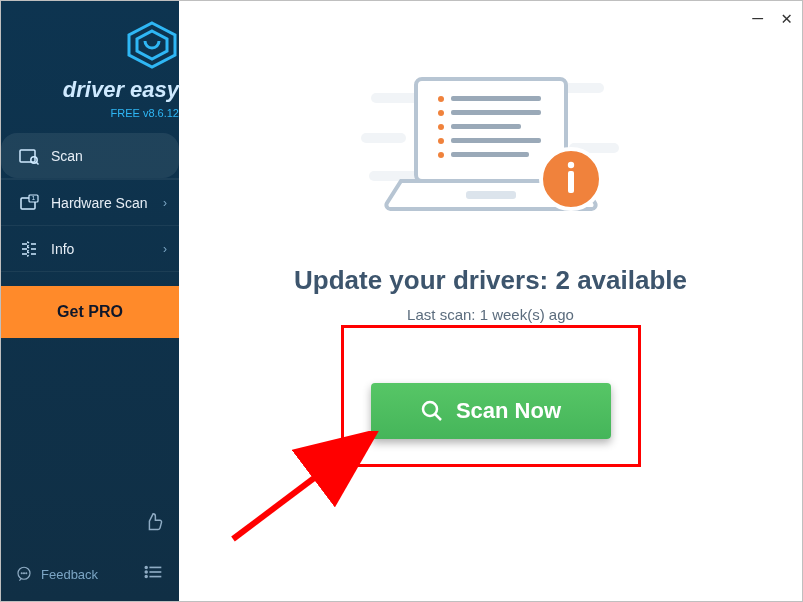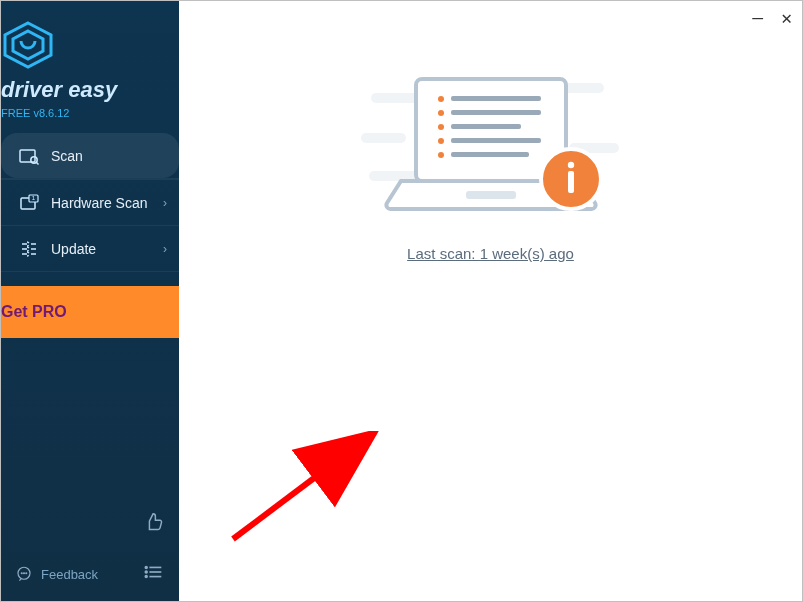--- a/index.html
+++ b/index.html
@@ -1,39 +1,39 @@
 <!DOCTYPE html>
 <html><head>
 <meta charset="utf-8">
 <style>
   html,body{margin:0;padding:0;font-family:"Segoe UI",Arial,sans-serif;}
   #app{width:803px;height:602px;border:1px solid #bfbfbf;box-sizing:border-box;display:flex;position:relative;background:#fff;}
   
   .sidebar{width:178px;height:100%;background:linear-gradient(#0d3450,#102f45);display:flex;flex-direction:column;color:#dbe6f0;}
-  .brand{padding:20px 0 8px;text-align:left;}
+  .brand{padding:20px 0 8px;text-align:right;}
   .brand-name{font-style:italic;font-weight:600;font-size:22px;color:#cfeaff;margin-top:4px;}
   .brand-version{font-size:11px;color:#2fb7f5;margin-top:4px;}
   .nav{flex:1;margin-top:6px;}
   .nav-item{height:45px;display:flex;align-items:center;padding-left:16px;cursor:pointer;font-size:14px;color:#e6eef6;position:relative;border-radius:16px;}
   .nav-item.active{background:rgba(255,255,255,0.08);}
   .nav-item .icon{width:24px;display:flex;justify-content:center;}
   .nav-item .label{margin-left:10px;}
   .nav-item .chev{position:absolute;right:12px;color:#7ba5c4;font-size:12px;}
   .nav-sep{height:1px;background:rgba(255,255,255,0.06);margin:0;}
-  .get-pro{margin:14px 0 0 0;height:52px;background:#ff8a2a;color:#701a75;font-weight:600;font-size:16px;display:flex;align-items:center;cursor:pointer;}
+  .get-pro{margin:14px 0 0 0;height:52px;background:#ff8a2a;color:#0f172a;font-weight:600;font-size:16px;display:flex;align-items:center;justify-content:center;cursor:pointer;}
   .footer{padding:10px 14px 14px;display:flex;flex-direction:column;gap:23px;color:#7ba5c4;}
   .footer-row{display:flex;align-items:center;justify-content:space-between;}
   .feedback{display:flex;align-items:center;gap:8px;font-size:13px;cursor:pointer;}
   
   .main{flex:1;position:relative;display:flex;flex-direction:column;align-items:center;}
   .win-controls{position:absolute;top:6px;right:10px;display:flex;gap:18px;color:#333;font-size:18px;font-family:monospace;}
   .win-controls span{cursor:pointer;}
   .illus{margin-top:70px;position:relative;}
   .headline{margin-top:30px;font-size:26px;font-weight:700;color:#3d556d;}
-  .subline{margin-top:10px;font-size:15px;color:#5b6c7d;text-decoration:underline;}
+  .subline{margin-top:10px;font-size:15px;color:#5b6c7d;}
   .scan-btn{margin-top:30px;width:240px;height:56px;border:none;border-radius:4px;background:linear-gradient(#57c666,#45b55a);box-shadow:0 4px 8px rgba(0,0,0,0.3);color:#fff;font-size:22px;font-weight:600;display:flex;align-items:center;justify-content:center;gap:12px;cursor:pointer;}
   .callout-box{position:absolute;border:3px solid #ff0000;top:-28px;left:-30px;right:-30px;bottom:-28px;pointer-events:none;}
   .scan-wrap{position:relative;margin-top:30px;}
   .arrow{position:absolute;left:220px;top:430px;pointer-events:none;}
 </style>
 </head>
 <body>
 
 <div id="app">
 
@@ -74,21 +74,21 @@
       </div>
       <div class="nav-sep"></div>
       <div class="nav-item">
         <span class="icon">
           <svg width="20" height="20" viewBox="0 0 20 20" stroke="#cfeaff" stroke-width="1.5" fill="none">
               <path d="M3 5 h5 M3 10 h5 M3 15 h5"></path>
               <path d="M12 5 h5 M12 10 h5 M12 15 h5"></path>
               <path d="M8 3 a2 2 0 0 1 0 4 M8 8 a2 2 0 0 1 0 4 M8 13 a2 2 0 0 1 0 4" stroke-dasharray="2 2"></path>
             </svg>
         </span>
-        <span class="label">Update</span>
+        <span class="label">Info</span>
         <span class="chev">›</span>
       </div>
       <div class="nav-sep"></div>
       <div class="get-pro">
         <span>Get PRO</span>
       </div>
     </div>
 
     <div class="footer">
       <div class="footer-row">
@@ -158,22 +158,33 @@
 
         <path d="M40 110 h180 l14 22 a4 4 0 0 1 -4 6 H30 a4 4 0 0 1 -4 -6 z" fill="#fff" stroke="#b7c5d3" stroke-width="4"></path>
         <rect x="105" y="120" width="50" height="8" rx="3" fill="#dce4ec"></rect>
 
         <circle cx="210" cy="108" r="30" fill="#f0823c" stroke="#fff" stroke-width="4"></circle>
         <circle cx="210" cy="94" r="3.2" fill="#fff"></circle>
         <rect x="207" y="100" width="6" height="22" rx="2" fill="#fff"></rect>
       </svg>
     </div>
 
+    <div class="headline">Update your drivers: 2 available</div>
     <div class="subline">Last scan: 1 week(s) ago</div>
 
+    <div class="scan-wrap">
+      <div class="callout-box"></div>
+      <button class="scan-btn">
+        <svg width="24" height="24" viewBox="0 0 24 24" fill="none" stroke="#fff" stroke-width="2.5">
+            <circle cx="10" cy="10" r="7"></circle>
+            <line x1="15" y1="15" x2="21" y2="21"></line>
+          </svg>
+        <span>Scan Now</span>
+      </button>
+    </div>
   </div>
 
   <svg class="arrow" width="170" height="120" viewBox="0 0 170 120">
     <defs>
         <marker id="ah" markerWidth="14" markerHeight="12" refX="11" refY="6" orient="auto">
           <polygon points="0,0 14,6 0,12" fill="#ff0000"></polygon>
         </marker>
       </defs>
     <line x1="12" y1="108" x2="145" y2="8" stroke="#ff0000" stroke-width="6" marker-end="url(#ah)"></line>
   </svg>

